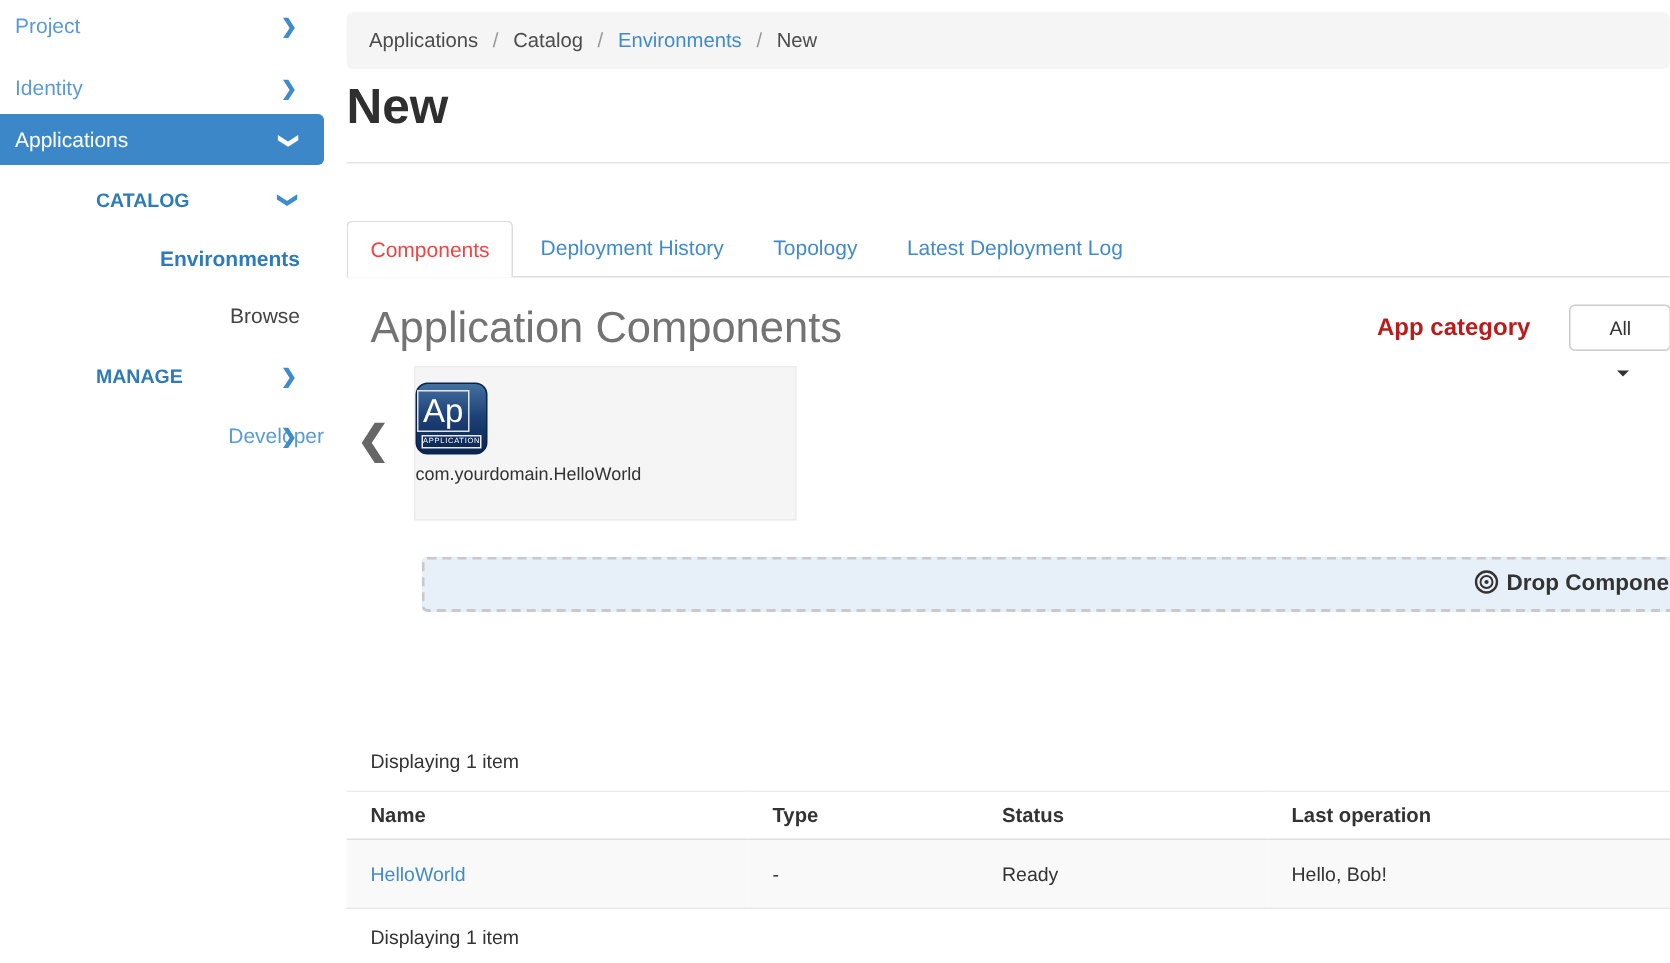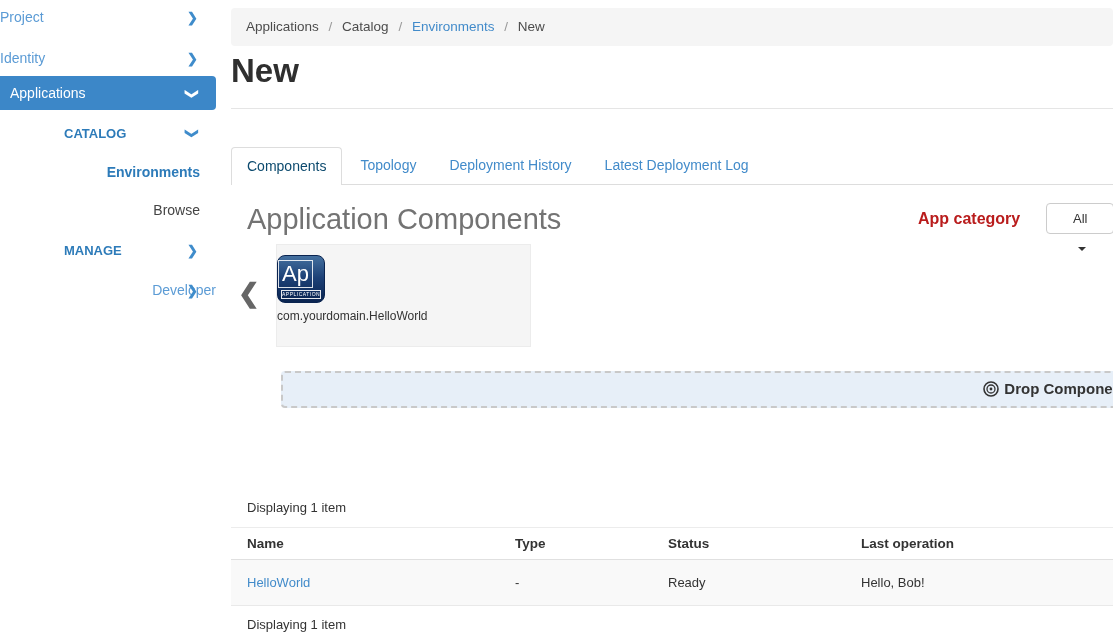--- a/index.html
+++ b/index.html
@@ -6,21 +6,21 @@
   html,body { width:1113px; height:642px; overflow:hidden; background:#fff;
     font-family:"Liberation Sans", sans-serif; color:#333; font-size:14px; }
 
   
   #sidebar { position:absolute; left:0; top:0; width:216px; height:642px; background:#fff; }
   .side-item { position:absolute; left:0; width:216px; height:31px; line-height:31px;
     font-size:14px; cursor:pointer; }
   .side-item .chev { position:absolute; right:18px; top:0; font-size:13px; font-weight:bold;
     color:#3f8ccb; }
   .chev-down { display:inline-block; transform:rotate(90deg); }
-  .side-top { color:#5b9bd5; }
+  .side-top { color:#5b9bd5; padding-left:10px; }
   .side-active { top:76px; height:34px; line-height:34px; background:#3c87c8; color:#fff;
     padding-left:10px; border-radius:0 4px 4px 0; }
   .side-active .chev { color:#fff; top:1px; }
   .side-group { padding-left:64px; font-weight:bold; color:#2d7bb9; font-size:13px; }
   .side-leaf { text-align:right; padding-right:16px; }
   .side-leaf-active { font-weight:bold; color:#2d7bb9; }
   .side-leaf-plain { color:#444; }
 
   
   #main { position:absolute; left:231px; top:0; width:882px; height:642px; }
@@ -33,21 +33,21 @@
 
   #page-title { position:absolute; left:0; top:52px; font-size:33px; font-weight:bold;
     color:#2f2f2f; }
   .rule { position:absolute; left:0; width:882px; border-top:1px solid #e5e5e5; }
 
   
   #tabs { position:absolute; left:0; top:147px; width:882px; height:38px;
     border-bottom:1px solid #ddd; display:flex; }
   .tab { height:37px; line-height:36px; padding:0 15px; font-size:14px; margin-right:3px;
     color:#428bca; cursor:pointer; white-space:nowrap; }
-  .tab.active { background:#fff; color:#0c4a6e; border:1px solid #ddd; border-bottom:none;
+  .tab.active { background:#fff; color:#ef4444; border:1px solid #ddd; border-bottom:none;
     border-radius:4px 4px 0 0; height:38px; margin-bottom:-1px; }
 
   
   #section-heading { position:absolute; left:16px; top:203px; font-size:29px; color:#737373; }
   #app-category-label { position:absolute; left:687px; top:210px; font-size:16px;
     font-weight:bold; color:#b91c1c; white-space:nowrap; }
   #category-filter { position:absolute; left:815px; top:203px; height:31px; min-width:49px;
     background:#fff; border:1px solid #ccc; border-radius:4px; font-size:13px; color:#333;
     padding:0 26px; line-height:29px; cursor:pointer; }
   #category-filter .caret { display:inline-block; width:0; height:0; margin-left:5px;
@@ -130,22 +130,22 @@
     <span class="crumb-link">Environments</span>
     <span class="sep">/</span>
     <span class="crumb">New</span>
   </div>
 
   <h1 id="page-title">New</h1>
   <div class="rule" style="top:108px;"></div>
 
   <div id="tabs">
     <div class="tab active">Components</div>
+    <div class="tab">Deployment History</div>
     <div class="tab">Topology</div>
-    <div class="tab">Deployment History</div>
     <div class="tab">Latest Deployment Log</div>
   </div>
 
   <div id="section-heading">Application Components</div>
   <div id="app-category-label">App category</div>
   <div id="category-filter">
     <span>All</span><span class="caret"></span>
   </div>
 
   <div id="carousel-prev">❮</div>

